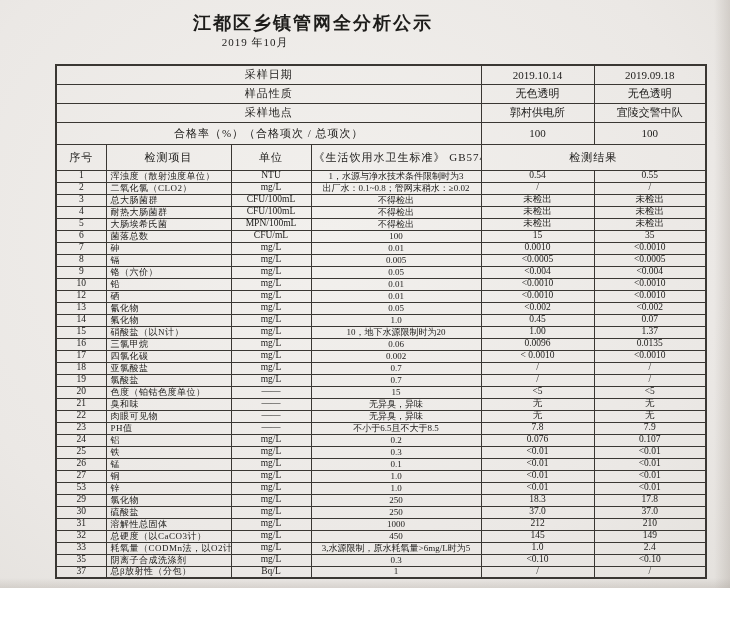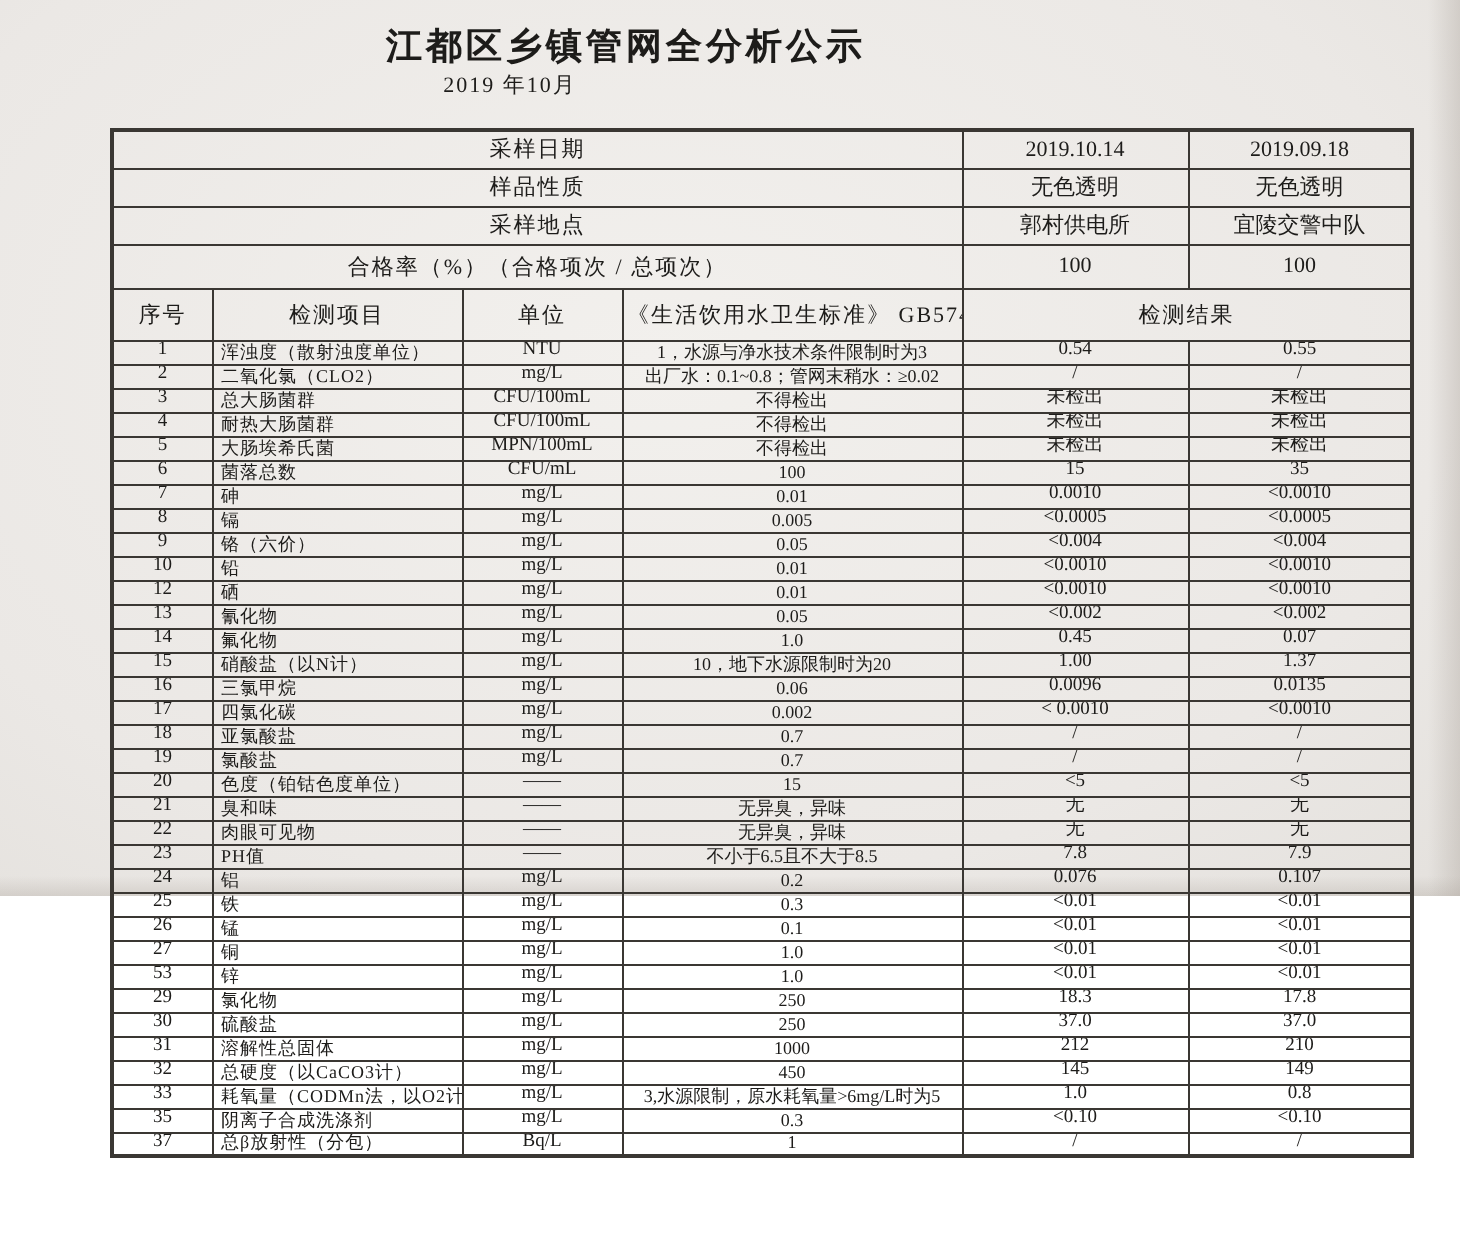--- a/index.html
+++ b/index.html
@@ -3,21 +3,21 @@
 <meta charset="utf-8">
 <style>
   html, body {
     margin: 0; padding: 0;
     width: 730px; height: 624px;
     overflow: hidden;
     font-family: "Liberation Serif", "DejaVu Serif", serif;
   }
   .paper {
     position: relative;
-    width: 730px; height: 448px;
+    width: 730px; height: 588px;
     background:
       linear-gradient(to left, rgba(168,160,152,0.35) 0px, rgba(168,160,152,0.0) 16px),
       linear-gradient(to top, rgba(168,160,152,0.30) 0px, rgba(168,160,152,0.0) 10px),
       radial-gradient(ellipse at 45% 40%, #f2f0ed 0%, #ebe8e5 70%, #e4e1dd 100%);
     color: #1d1c1a;
   }
   .title {
     position: absolute;
     top: 11px; left: 0; width: 730px;
     transform: translateX(-52px);
@@ -358,21 +358,21 @@
           <td>450</td>
           <td class="num">145</td>
           <td class="num">149</td>
         </tr>
         <tr>
           <td class="num">33</td>
           <td class="item">耗氧量（CODMn法，以O2计）</td>
           <td class="num">mg/L</td>
           <td>3,水源限制，原水耗氧量&gt;6mg/L时为5</td>
           <td class="num">1.0</td>
-          <td class="num">0.8</td>
+          <td class="num">2.4</td>
         </tr>
         <tr>
           <td class="num">35</td>
           <td class="item">阴离子合成洗涤剂</td>
           <td class="num">mg/L</td>
           <td>0.3</td>
           <td class="num">&lt;0.10</td>
           <td class="num">&lt;0.10</td>
         </tr>
         <tr>

